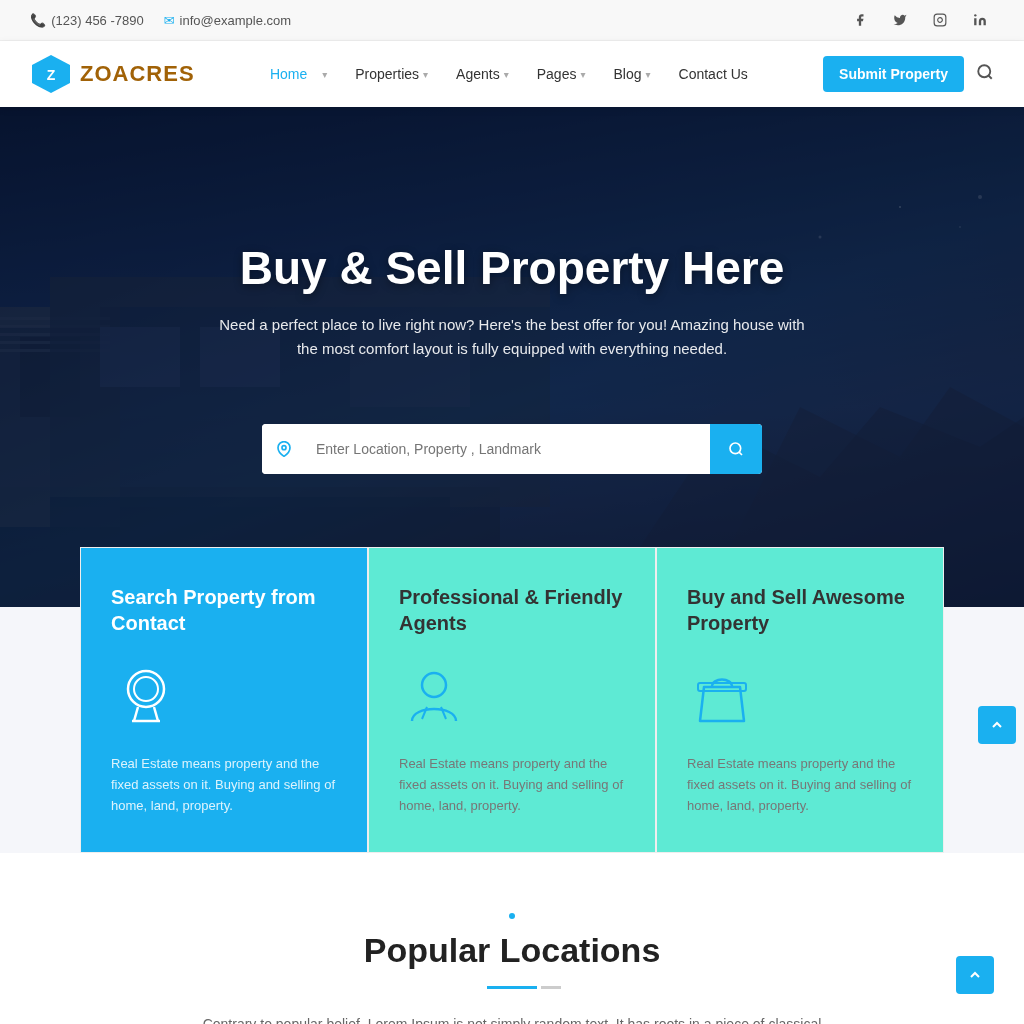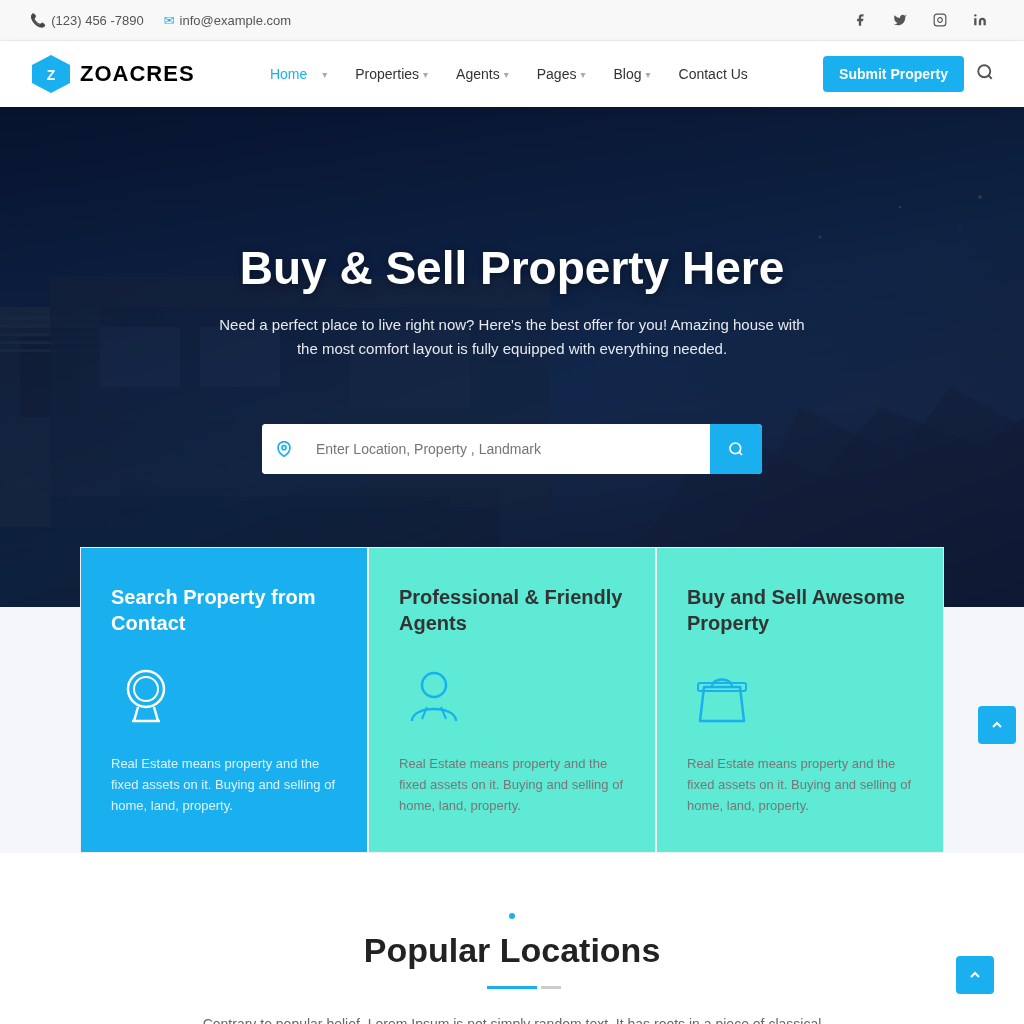--- a/index.html
+++ b/index.html
@@ -28,21 +28,21 @@
       background: #fff;
       padding: 12px 30px;
       display: flex;
       align-items: center;
       justify-content: space-between;
       box-shadow: 0 2px 8px rgba(0,0,0,0.08);
       position: relative;
       z-index: 10;
     }
     .logo { display: flex; align-items: center; gap: 8px; }
-    .logo-text { font-size: 22px; font-weight: 700; color: #000000; letter-spacing: 1px; }
+    .logo-text { font-size: 22px; font-weight: 700; color: #a16207; letter-spacing: 1px; }
     .nav { display: flex; align-items: center; gap: 4px; }
     .nav-item {
       padding: 8px 12px;
       color: #333;
       font-size: 14px;
       font-weight: 500;
       cursor: pointer;
       display: flex; align-items: center; gap: 4px;
       border-radius: 4px;
     }

